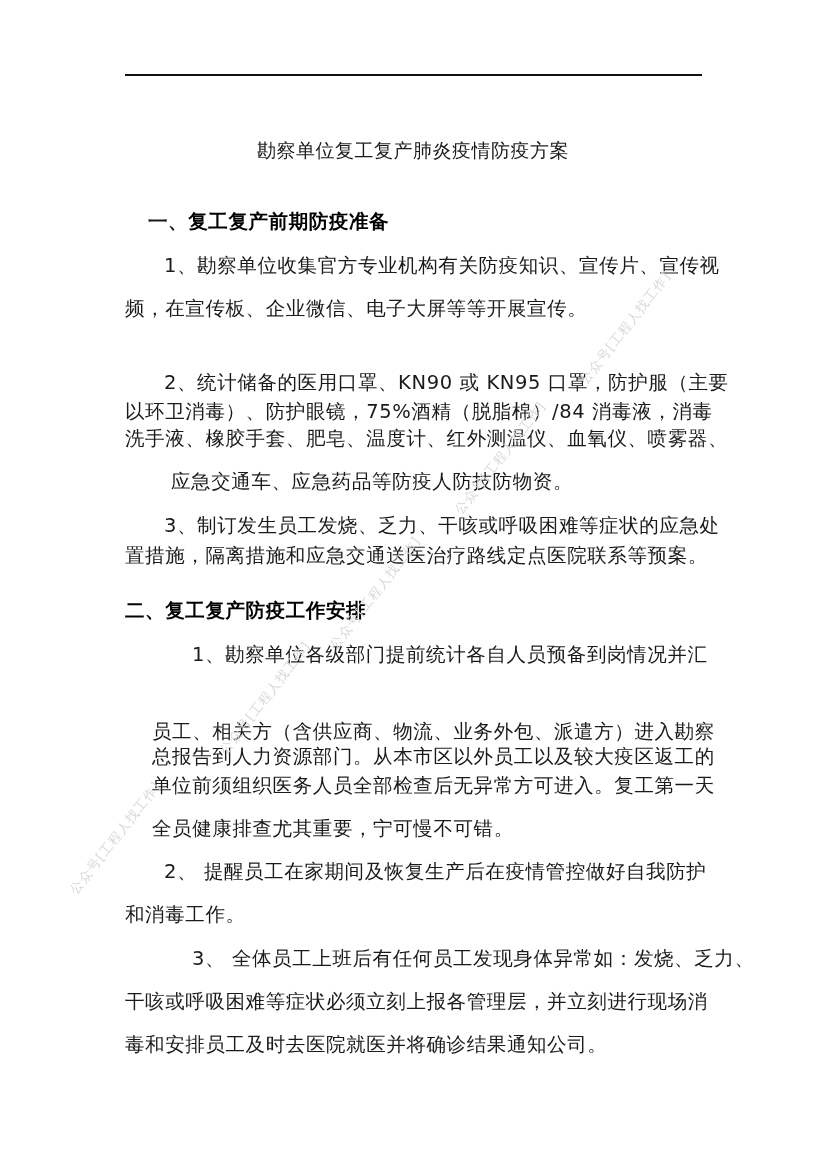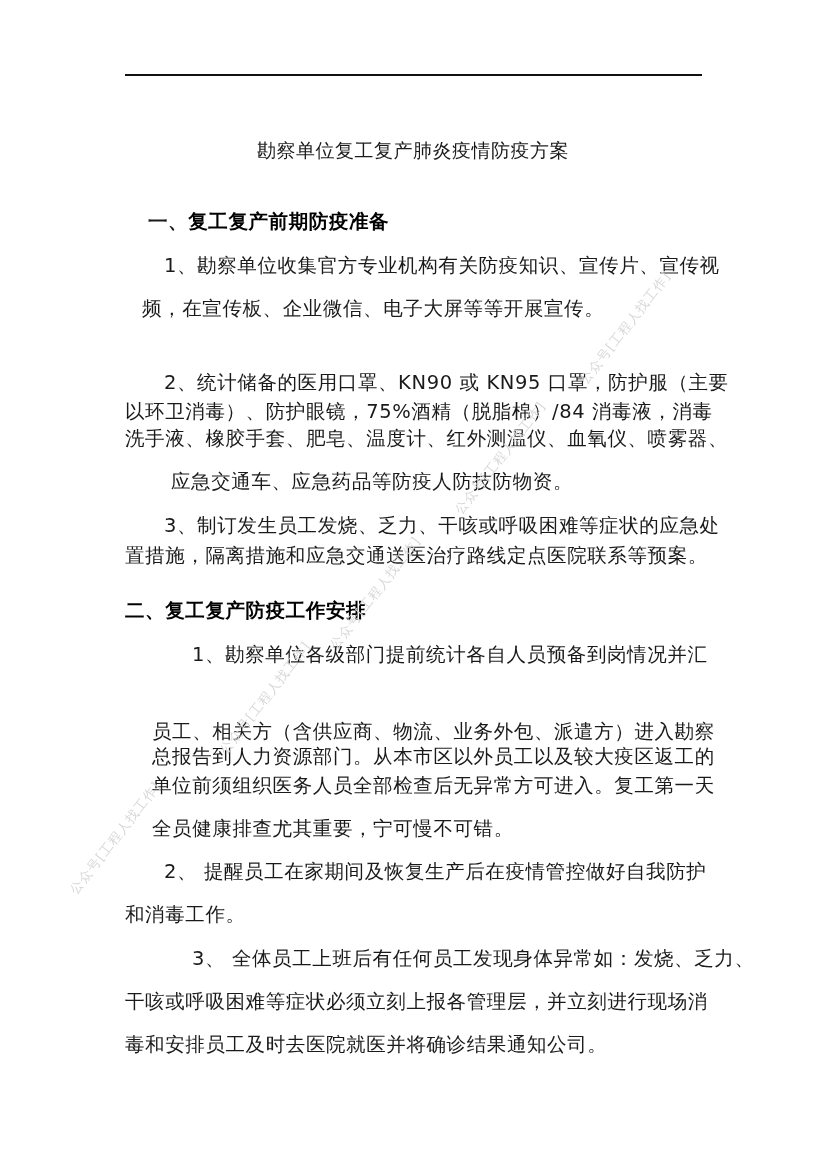--- a/index.html
+++ b/index.html
@@ -21,21 +21,21 @@
 </head>
 <body>
 
 <div class="rule"></div>
 <div class="title">勘察单位复工复产肺炎疫情防疫方案</div>
 
 <div class="line heading" style="left:148px; top:208px;">
   <span>一、</span><span class="accent">复工复产前期防疫准备</span>
 </div>
 <div class="line" style="left:164px; top:252px;">1、勘察单位收集官方专业机构有关防疫知识、宣传片、宣传视</div>
-<div class="line" style="left:125px; top:295px;margin-left:17px;">频，在宣传板、企业微信、电子大屏等等开展宣传。</div>
+<div class="line" style="left:125px; top:295px;">频，在宣传板、企业微信、电子大屏等等开展宣传。</div>
 
 <div class="line" style="left:164px; top:329px;margin-top:40px;">2、统计储备的医用口罩、KN90 或 KN95 口罩，防护服（主要</div>
 <div class="line" style="left:125px; top:398px;">以环卫消毒）、防护眼镜，75%酒精（脱脂棉）/84 消毒液，消毒</div>
 <div class="line" style="left:125px; top:425px;">洗手液、橡胶手套、肥皂、温度计、红外测温仪、血氧仪、喷雾器、</div>
 <div class="line" style="left:125px; top:468px;margin-left:46px;">应急交通车、应急药品等防疫人防技防物资。</div>
 
 <div class="line" style="left:164px; top:512px;">3、制订发生员工发烧、乏力、干咳或呼吸困难等症状的应急处</div>
 <div class="line" style="left:125px; top:542px;">置措施，隔离措施和应急交通送医治疗路线定点医院联系等预案。</div>
 
 <div class="line heading accent" style="left:125px; top:597px;">

